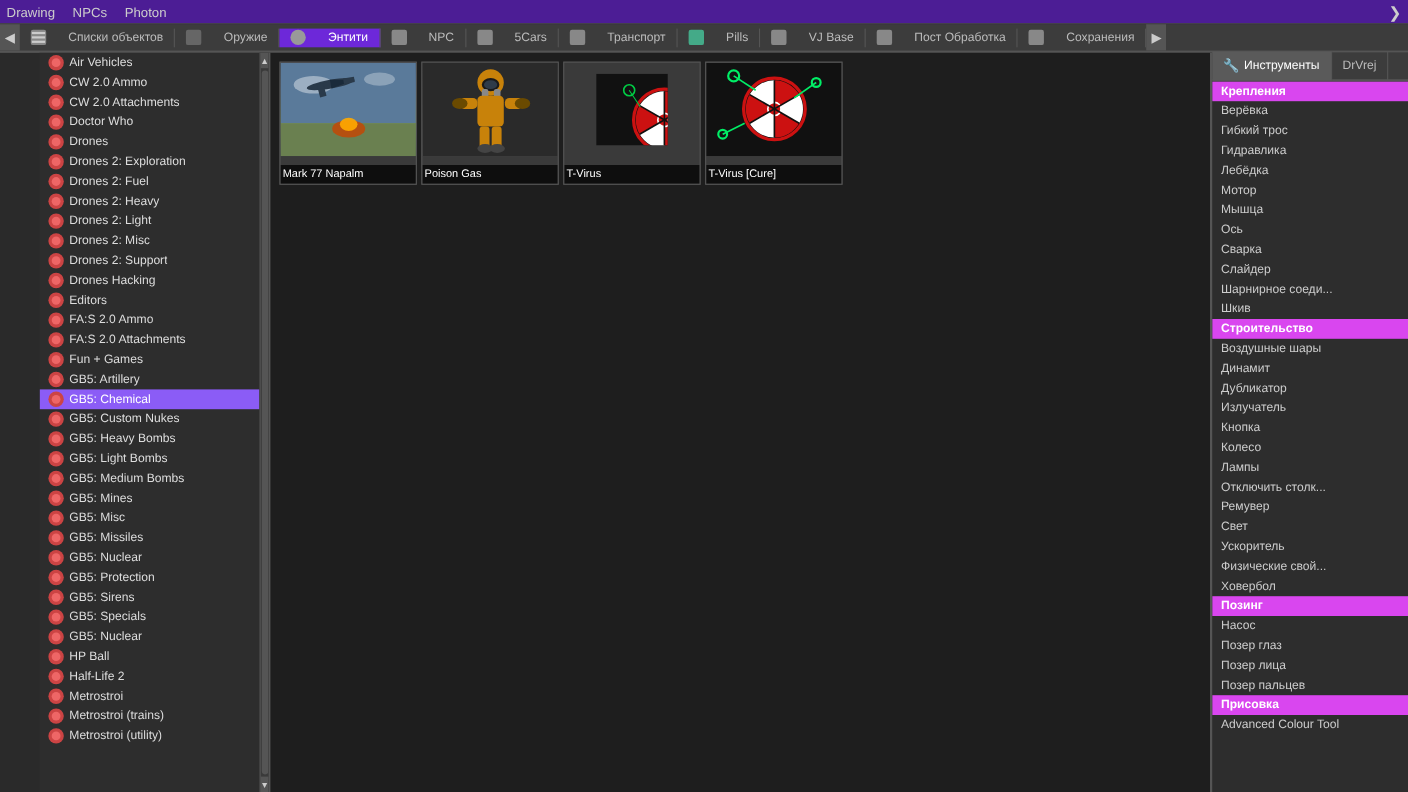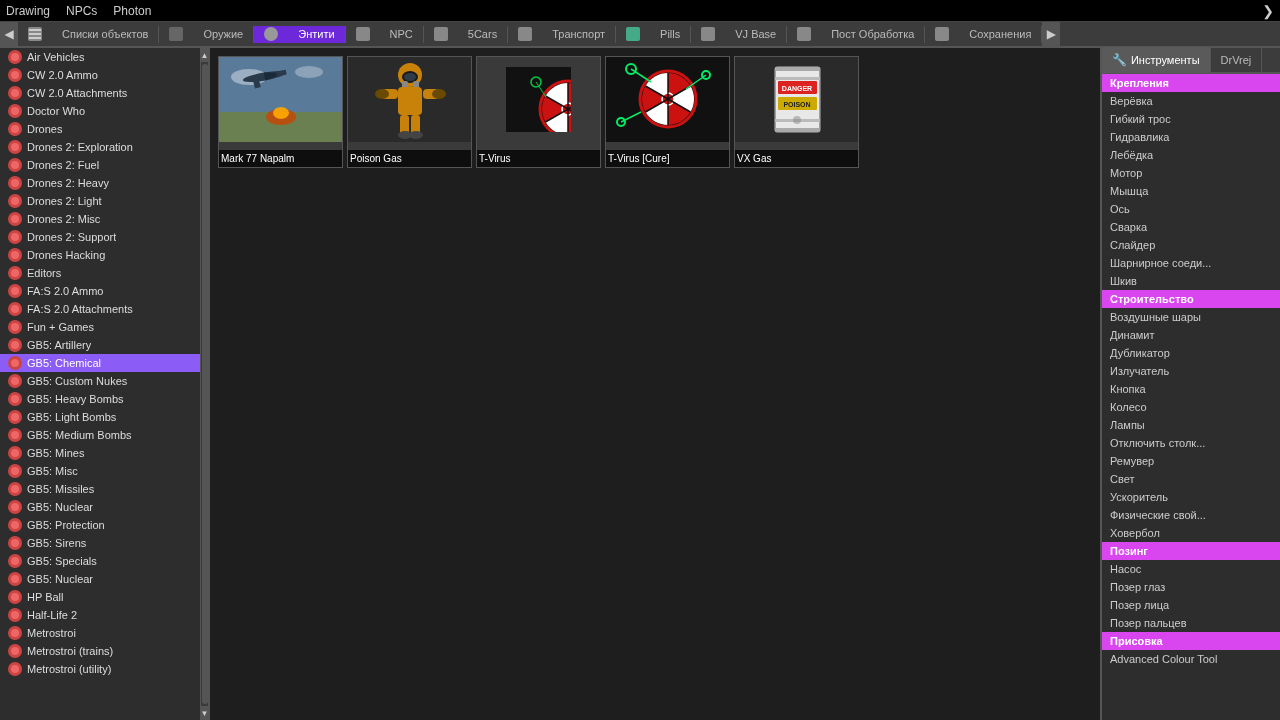--- a/index.html
+++ b/index.html
@@ -8,21 +8,21 @@
       font-size: 12px;
       background: #2a2a2a;
       color: #ddd;
       width: 1280px;
       height: 720px;
       overflow: hidden;
     }
 
     
     #top-menubar {
-      background: #000000;
+      background: #4c1d95;
       height: 22px;
       display: flex;
       align-items: center;
       padding: 0 6px;
       gap: 16px;
       border-bottom: 1px solid #444;
     }
     .menu-item {
       color: #ccc;
       cursor: pointer;
@@ -91,20 +91,21 @@
       color: #bbb;
       white-space: nowrap;
       gap: 4px;
     }
     .tool-tab.active { background: #5a5a5a; color: #fff; }
 
     
     #main-layout {
       display: flex;
       height: calc(720px - 22px - 26px);
+      padding-left: 36px;
     }
 
     
     #left-panel {
       width: 210px;
       background: #2d2d2d;
       border-right: 2px solid #555;
       display: flex;
       flex-direction: column;
     }
@@ -733,45 +734,20 @@
             <circle cx="100" cy="18" r="4" fill="none" stroke="#00ee66" stroke-width="2"></circle>
             <circle cx="15" cy="65" r="4" fill="none" stroke="#00ee66" stroke-width="2"></circle>
             <line x1="25" y1="12" x2="45" y2="25" stroke="#00ee66" stroke-width="1.5"></line>
             <line x1="100" y1="18" x2="80" y2="32" stroke="#00ee66" stroke-width="1.5"></line>
             <line x1="15" y1="65" x2="35" y2="55" stroke="#00ee66" stroke-width="1.5"></line>
           </svg>
         </div>
         <div class="entity-card-label">T-Virus [Cure]</div>
       </div>
 
-      <div class="entity-card">
-        <div class="entity-card-img">
-          <div class="vxgas-img">
-            <svg width="125" height="85" xmlns="http://www.w3.org/2000/svg">
-              <rect width="125" height="85" fill="#2a2a2a"></rect>
-
-              <rect x="40" y="10" width="45" height="65" rx="3" fill="#e8e8e8" stroke="#888" stroke-width="1.5"></rect>
-
-              <rect x="40" y="10" width="45" height="4" rx="1" fill="#aaa"></rect>
-              <rect x="40" y="71" width="45" height="4" rx="1" fill="#aaa"></rect>
-              <rect x="40" y="20" width="45" height="3" fill="#bbb"></rect>
-              <rect x="40" y="62" width="45" height="3" fill="#bbb"></rect>
-
-              <rect x="43" y="24" width="39" height="13" rx="1" fill="#dd2222"></rect>
-              <text x="62" y="34" text-anchor="middle" fill="white" font-size="7" font-weight="bold" font-family="Arial">DANGER</text>
-
-              <rect x="43" y="40" width="39" height="13" rx="1" fill="#ccaa00"></rect>
-              <text x="62" y="50" text-anchor="middle" fill="#222" font-size="7" font-weight="bold" font-family="Arial">POISON</text>
-
-              <circle cx="62" cy="63" r="4" fill="#888" opacity="0.5"></circle>
-            </svg>
-          </div>
-        </div>
-        <div class="entity-card-label">VX Gas</div>
-      </div>
 
     </div>
   </div>
 
   <div id="right-panel">
 
     <div id="tool-tab-bar">
       <div class="tool-tab active">
         <span style="font-size:12px">🔧</span>
         <span>Инструменты</span>

